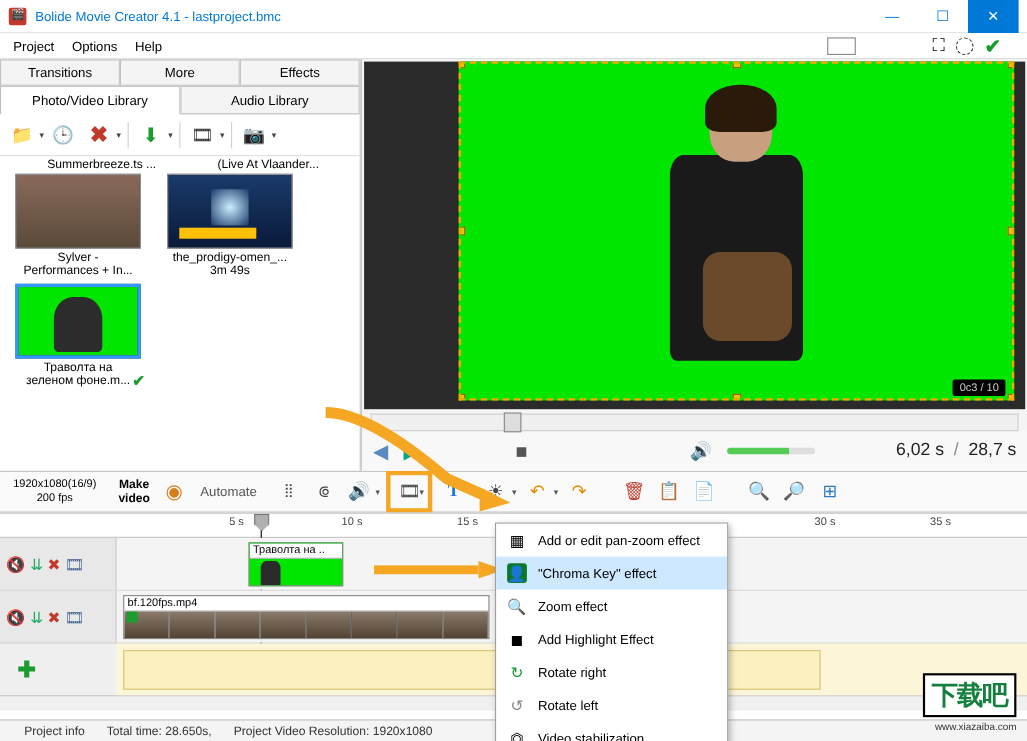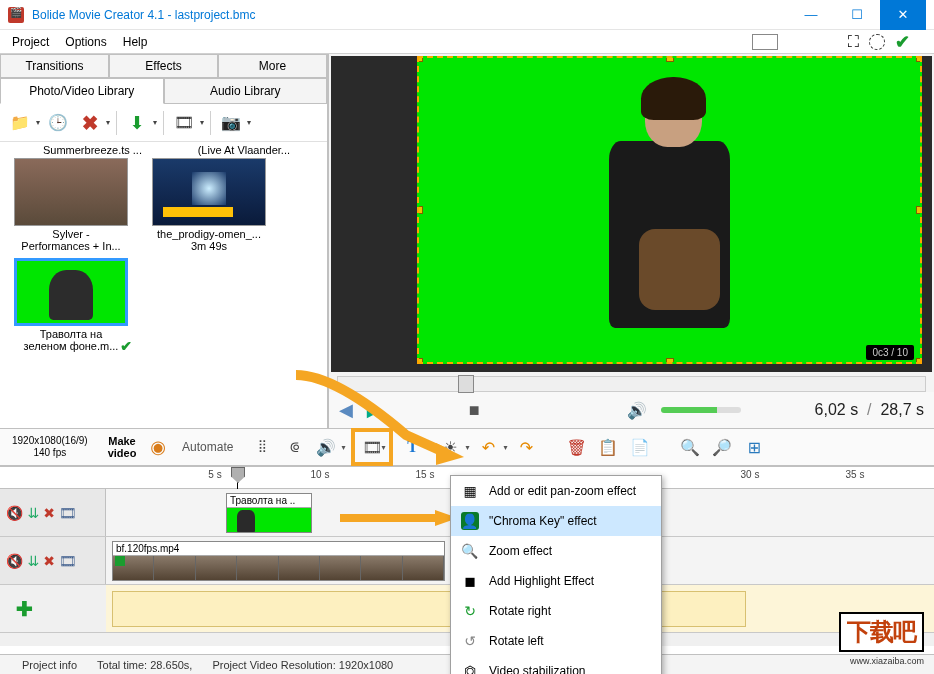--- a/index.html
+++ b/index.html
@@ -133,21 +133,21 @@
 
 
 .statusbar { position:absolute; bottom:0; left:0; right:0; height:20px; border-top:1px solid #c0c0c0; background:#f4f4f4; display:flex; align-items:center; font-size:11px; color:#333; padding:0 22px; gap:20px; }
 
 
 .arrow1, .arrow2 { position:absolute; pointer-events:none; z-index:90; }
 .arrow1 { left:286px; top:365px; width:180px; height:100px; }
 .arrow2 { left:340px; top:510px; width:120px; height:16px; }
 
 
-.watermark { position:absolute; right:10px; bottom:22px; font-size:24px; font-weight:900; color:#c2410c; background:#fff; padding:2px 6px; border:2px solid #000; font-family:Arial Black,sans-serif; letter-spacing:-1px;text-align:center; }
+.watermark { position:absolute; right:10px; bottom:22px; font-size:24px; font-weight:900; color:#15803d; background:#fff; padding:2px 6px; border:2px solid #000; font-family:Arial Black,sans-serif; letter-spacing:-1px;text-align:center; }
 .watermark-sub { position:absolute; right:10px; bottom:8px; font-size:9px; color:#333; }
 </style>
 </head>
 <body>
 
 <div class="titlebar">
   <span class="app-icon"></span>
   <span class="title">Bolide Movie Creator 4.1 - lastproject.bmc</span>
   <div class="win-controls">
     <div class="win-btn">—</div>
@@ -168,22 +168,22 @@
     <span class="fullscreen-icon">⛶</span>
     <span class="circle-icon"></span>
     <span class="check-icon">✔</span>
   </div>
 </div>
 
 <div class="main">
   <div class="left-panel">
     <div class="tabs-row1">
       <div class="tab">Transitions</div>
+      <div class="tab">More</div>
       <div class="tab">Effects</div>
-      <div class="tab">More</div>
     </div>
     <div class="tabs-row2">
       <div class="tab active">Photo/Video Library</div>
       <div class="tab">Audio Library</div>
     </div>
     <div class="lib-toolbar">
       <span class="tool-btn folder-icon">📁</span>
       <span class="dropdown-caret">▾</span>
       <span class="tool-btn clock-icon">🕒</span>
       <span class="tool-btn x-icon">✖</span>
@@ -271,21 +271,21 @@
         <span class="sep"> &nbsp;/&nbsp; </span>
         <span>28,7 s</span>
       </span>
     </div>
   </div>
 </div>
 
 <div class="toolbar">
   <div class="info-block">
     <div>1920x1080(16/9)</div>
-      <div>140 fps</div>
+      <div>200 fps</div>
   </div>
   <div class="make-btn" style="white-space:pre">Make
 video</div>
   <span class="disc-icon">◉</span>
   <span class="automate">Automate</span>
   <span class="tbtn">⦙⦙</span>
   <span class="tbtn">⟃</span>
   <span class="tbtn blue">🔊</span>
     <span class="caret">▾</span>
   <span class="highlight-box">

